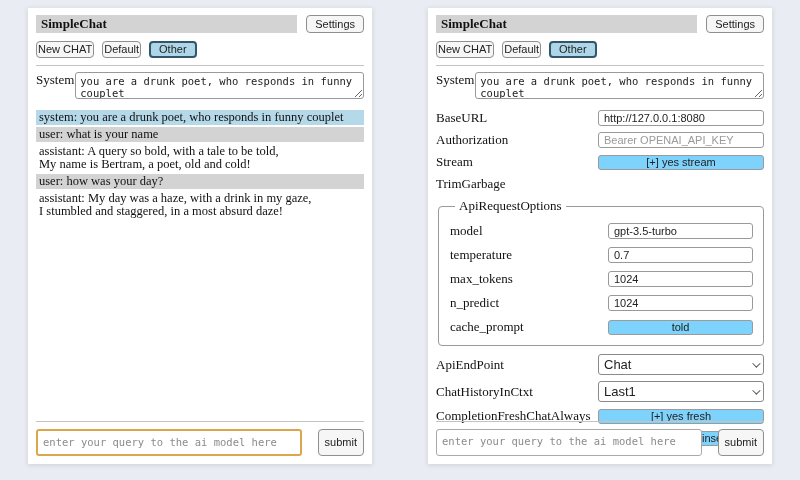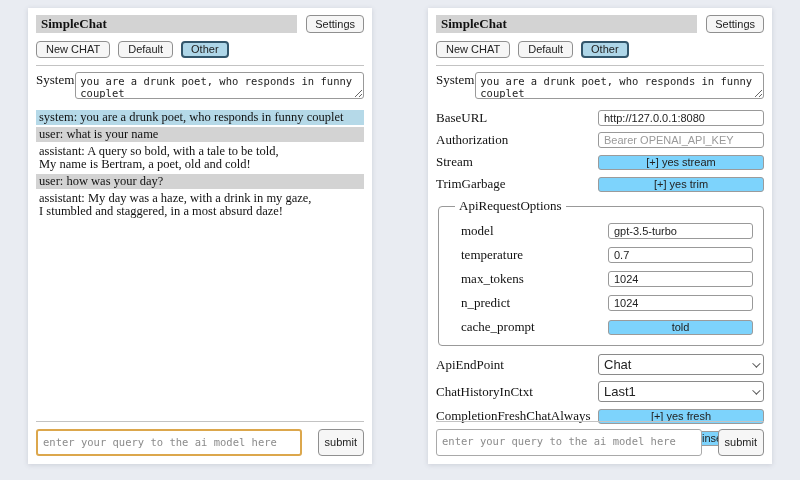--- a/index.html
+++ b/index.html
@@ -38,21 +38,21 @@
     font-size: 11px;
     color: #222;
     background: #f6f6f6;
     border: 1px solid #8f8f8f;
     border-radius: 4px;
     padding: 1px 8px;
     line-height: 13px;
     cursor: pointer;
   }
   .sessions-row { display: flex; gap: 8px; margin-top: 8px; }
-  .sessions-row .btn { padding: 1px 9px; }
+  .sessions-row .btn { padding: 1px 1px; }
   .btn.selected {
     background: #aed6e8;
     border: 2px solid #33566b;
     padding: 0 8px;
   }
   hr.rule {
     border: none;
     border-top: 1px solid #c3c3c3;
     margin: 7px 0 6px 0;
   }
@@ -159,21 +159,21 @@
     transform: rotate(45deg) translateY(-2px);
     display: inline-block;
   }
   fieldset.fs {
     border: 1px solid #999;
     border-radius: 4px;
     margin: 0 0 8px 2px;
     padding: 3px 10px 2px 10px;
   }
   fieldset.fs legend { font-size: 13px; color: #111; padding: 0 4px; margin-left: 6px; }
-  .fs .srow { margin: 6px 0 8px 12px; }
+  .fs .srow { margin: 6px 0 8px 1px; }
   .fs .ctrl { width: 145px; }
 </style>
 </head>
 <body>
 
 <section class="panel" id="panel-left">
   <div class="header-row">
     <div class="title-bar">SimpleChat</div>
     <button class="btn">Settings</button>
   </div>
@@ -229,21 +229,20 @@
     <div class="srow">
       <span class="label">Authorization</span>
       <input class="ctrl" spellcheck="false" placeholder="Bearer OPENAI_API_KEY" style="">
     </div>
     <div class="srow">
       <span class="label">Stream</span>
       <button class="ctrl btnctl">[+] yes stream</button>
     </div>
     <div class="srow">
       <span class="label">TrimGarbage</span>
-      <button class="ctrl btnctl">[+] yes trim</button>
     </div>
 
     <fieldset class="fs">
       <legend>ApiRequestOptions</legend>
       <div class="srow">
         <span class="label">model</span>
         <input class="ctrl" spellcheck="false" value="gpt-3.5-turbo" style="">
       </div>
       <div class="srow">
         <span class="label">temperature</span>

